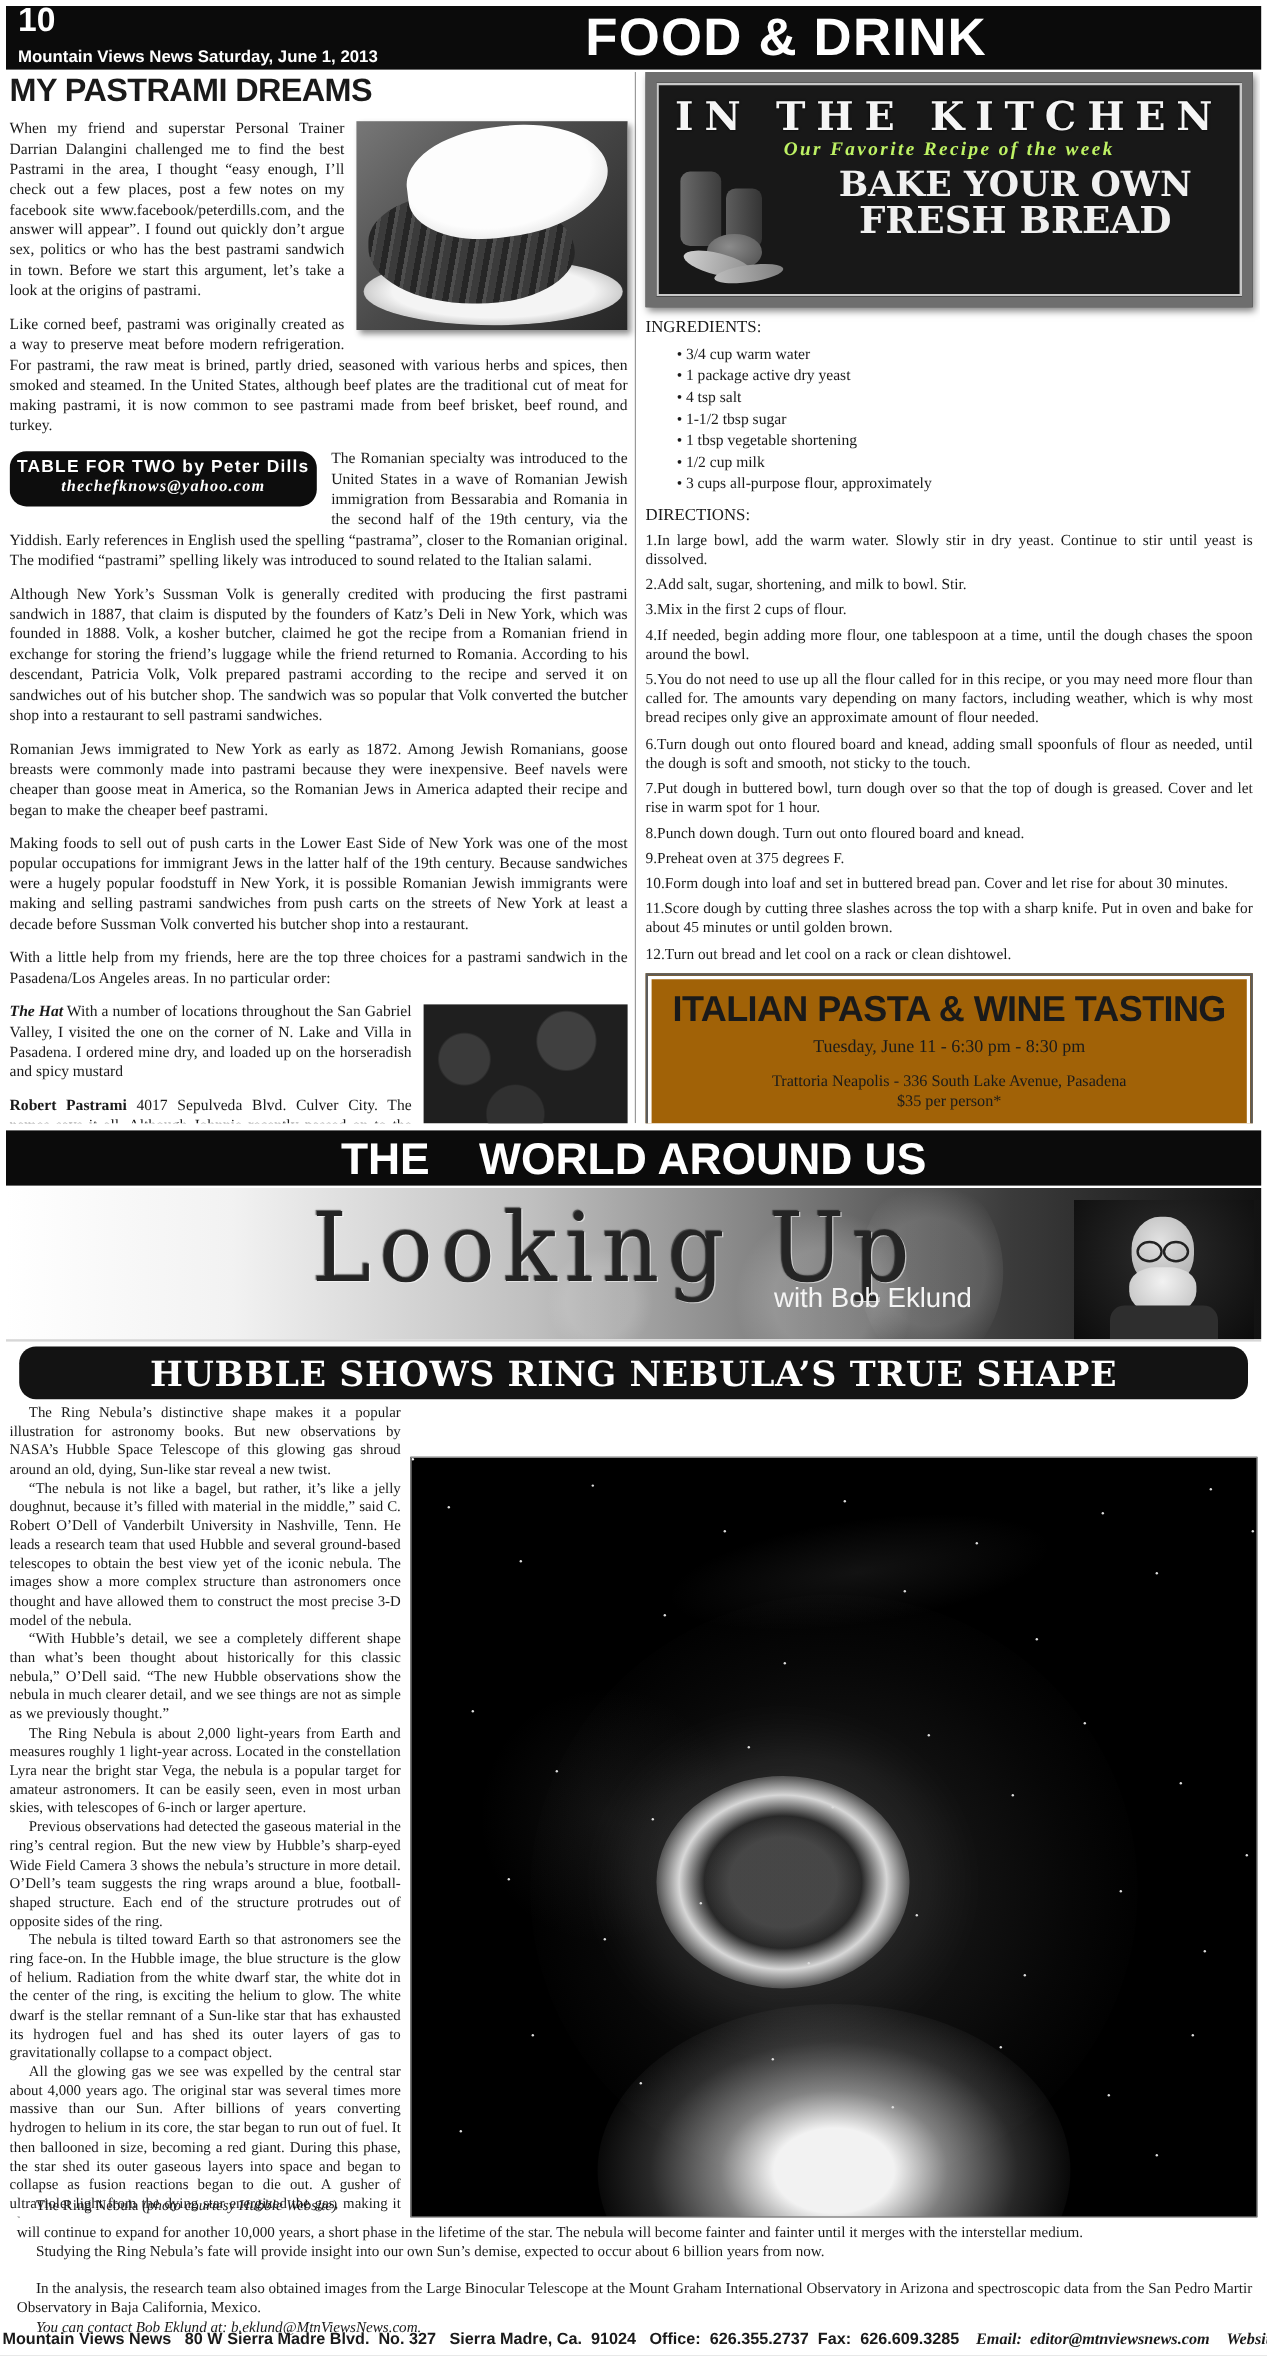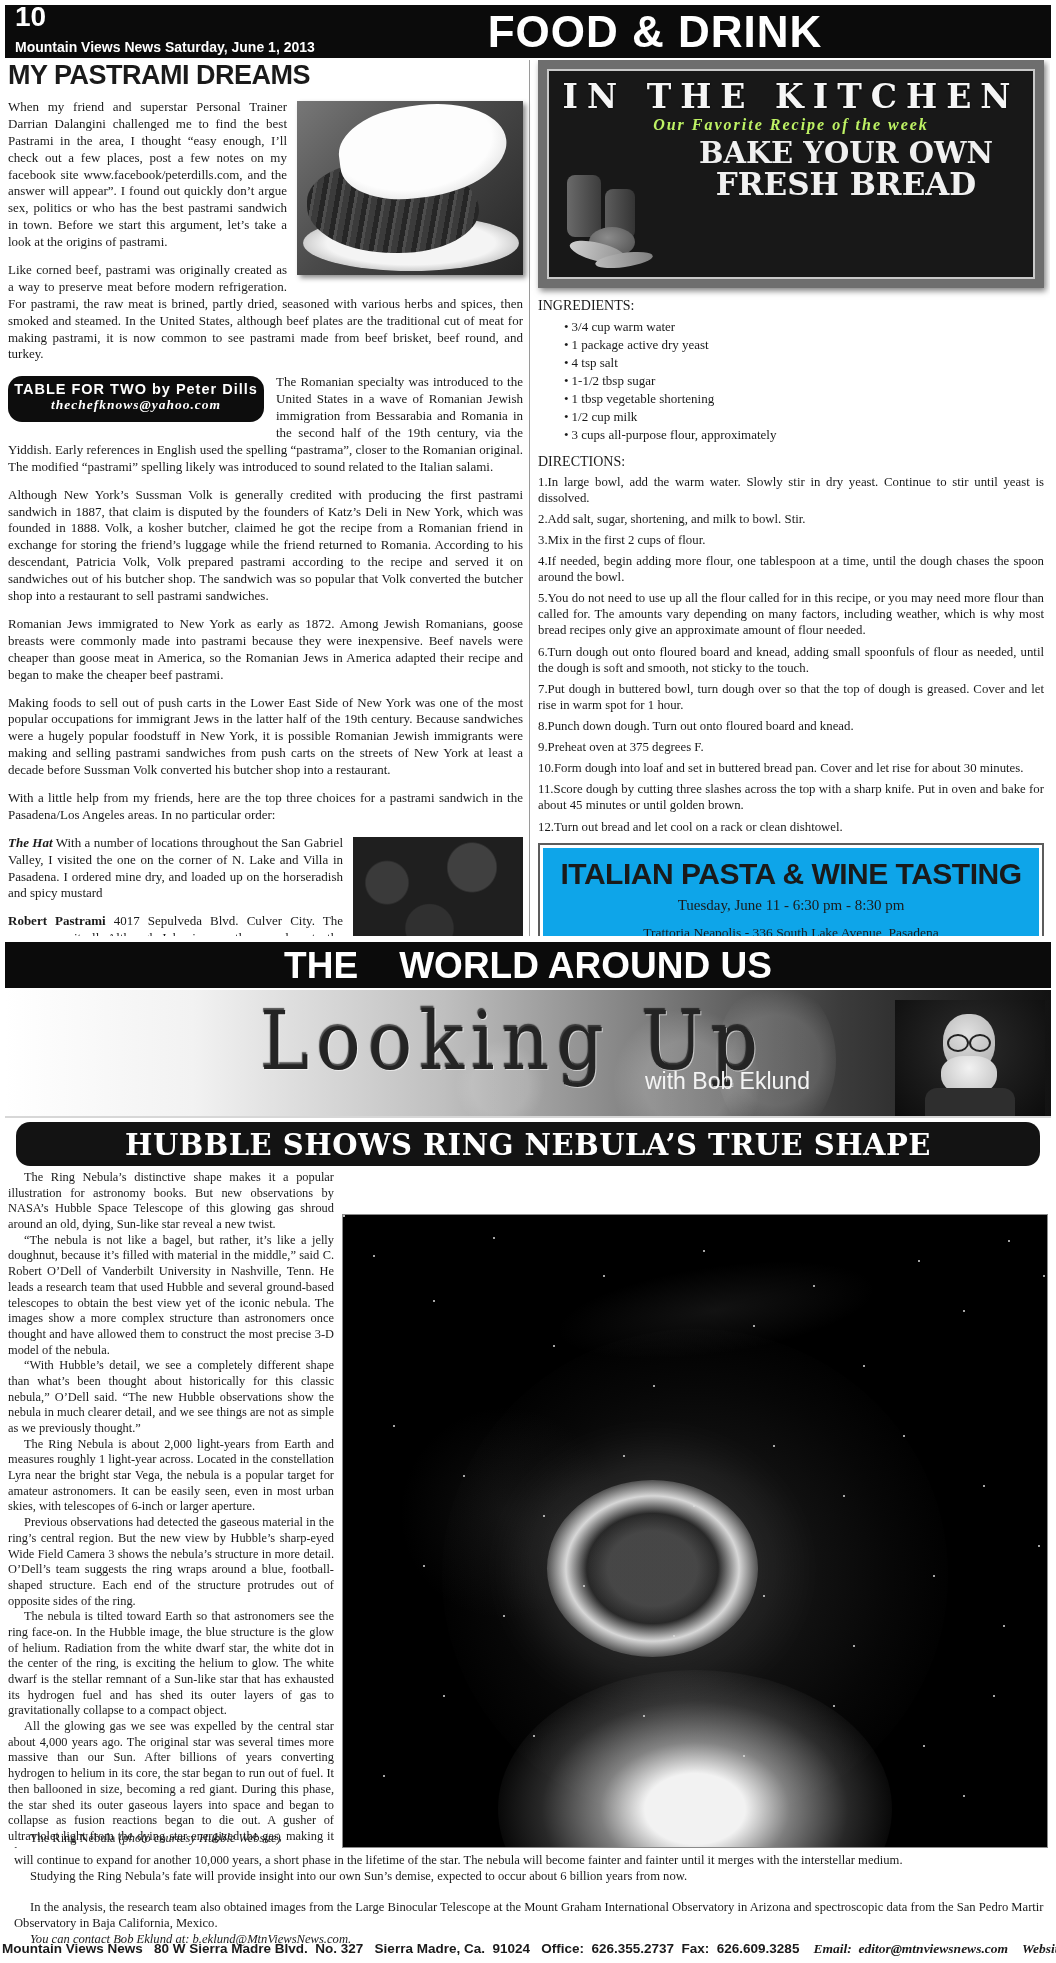--- a/index.html
+++ b/index.html
@@ -48,21 +48,21 @@
         line-height:44px;text-align:center;color:#1c1c1c;}
   .call{flex:1;background:#0c0c0c;color:#fff;font-family:"Liberation Sans",sans-serif;font-weight:bold;
         font-size:32px;line-height:44px;text-align:center;font-style:italic;}
   .kabc-tag{background:#111;color:#eee;font-family:"Liberation Sans",sans-serif;font-style:italic;
         font-size:9px;text-align:center;padding:3px 0;}
   .chef-photo{height:152px;position:relative;overflow:hidden;margin-top:2px;
         background:radial-gradient(circle at 20% 30%,#3a3a3a 0 12%,transparent 13%),
                    radial-gradient(circle at 70% 20%,#404040 0 14%,transparent 15%),
                    radial-gradient(circle at 45% 60%,#303030 0 18%,transparent 19%),#1f1f1f;}
   
-  .kitchen-board{box-sizing:border-box;height:228px;border:9px solid #6e6e6e;background:#181818;
+  .kitchen-board{box-sizing:border-box;height:196px;border:9px solid #6e6e6e;background:#181818;
         position:relative;box-shadow:inset 0 0 0 2px #c9c9c9,2px 3px 6px rgba(0,0,0,.5);
         padding:8px 10px;color:#f0f0f0;overflow:hidden;}
   .kb-title{text-align:center;font-family:"DejaVu Serif",serif;font-weight:bold;font-size:33px;
         letter-spacing:9px;color:#f5f5f5;text-shadow:0 0 2px #000;}
   .kb-sub{text-align:center;font-style:italic;font-weight:bold;font-size:16px;letter-spacing:2px;color:#bef264;}
   .kb-head1{font-family:"DejaVu Serif",serif;font-weight:bold;font-size:29px;text-align:center;
         padding-left:110px;line-height:1.05;margin-top:4px;}
   .kb-head2{font-family:"DejaVu Serif",serif;font-weight:bold;font-size:31px;text-align:center;
         padding-left:110px;line-height:1.05;}
   .kb-blurb{font-weight:bold;font-size:14px;line-height:1.2;text-align:center;padding-left:118px;margin-top:2px;}
@@ -77,21 +77,21 @@
         background:linear-gradient(90deg,#cfcfcf,#8f8f8f);transform:rotate(14deg);}
   .spoon2{position:absolute;left:34px;top:78px;width:58px;height:14px;border-radius:50%;
         background:linear-gradient(90deg,#bdbdbd,#7f7f7f);transform:rotate(-8deg);}
   
   .rec-label{font-size:14px;margin:10px 0 4px 0;}
   .ing-list{list-style:none;margin:0 0 4px 0;padding:0 0 0 26px;}
   .ing-list li{font-size:13px;line-height:1.38;}
   .ing-list li:before{content:"\2022";margin-right:3px;}
   .dir-item{font-size:12.8px;line-height:1.26;text-align:justify;margin:0 0 5px 0;}
   
-  .event-box{box-sizing:border-box;border:2px solid #5c5c5c;background:#0ea5e9;margin-top:8px;
+  .event-box{box-sizing:border-box;border:2px solid #5c5c5c;background:#a16207;margin-top:8px;
         padding:10px 12px 20px;text-align:center;box-shadow:0 0 0 3px #fff inset;}
   .ev-title{font-family:"Liberation Sans",sans-serif;font-weight:bold;font-size:30px;letter-spacing:-0.5px;
         margin:2px 0 6px;}
   .ev-when{font-size:15px;margin:0 0 10px;}
   .ev-line{font-size:13.5px;line-height:1.3;margin:0;}
   
   .world-bar{position:absolute;left:5px;right:5px;top:942px;height:46px;background:#0b0b0b;color:#fff;
         text-align:center;font-family:"Liberation Sans",sans-serif;font-weight:bold;font-size:37px;
         line-height:48px;white-space:pre;}
   .looking-banner{position:absolute;left:5px;right:5px;top:990px;height:126px;overflow:hidden;

